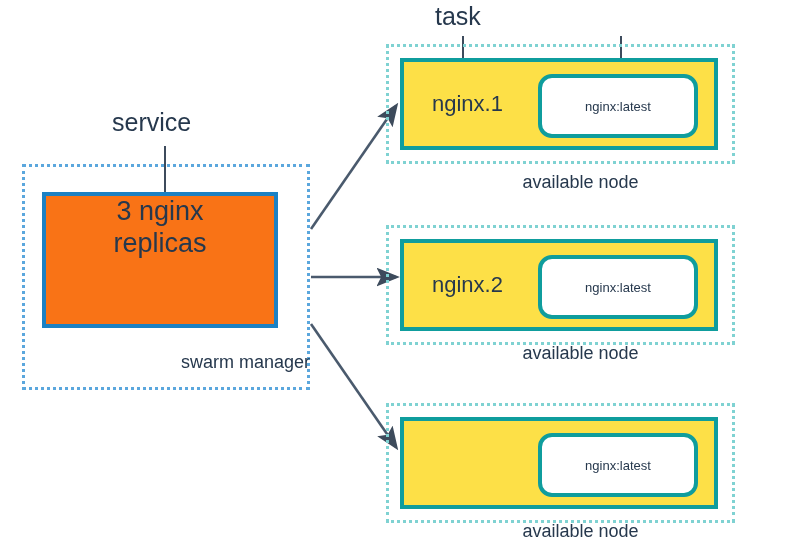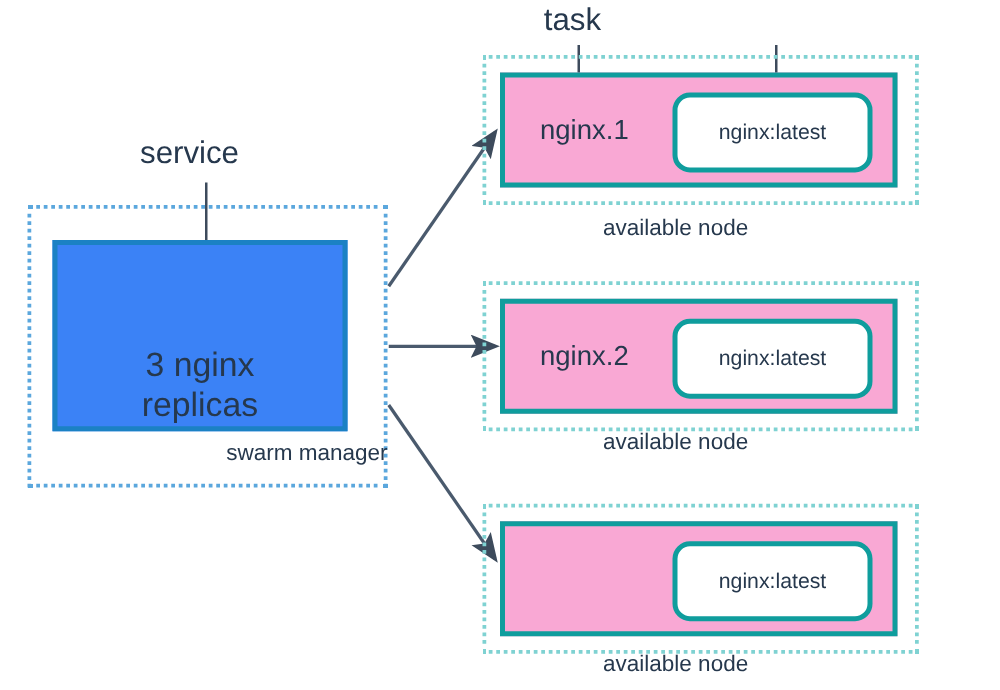--- a/index.html
+++ b/index.html
@@ -49,26 +49,26 @@
     width: 288px;
     height: 226px;
     border: 3px dotted #5ba7dd;
     box-sizing: border-box;
   }
   #service-box {
     position: absolute;
     left: 42px;
     top: 192px;
     width: 236px;
-    height: 153px;
-    background: #3b82f6;
+    height: 136px;
+    background: #f97316;
     border: 4px solid #1b81c4;
     box-sizing: border-box;
     display: flex;
-    align-items: flex-end;
+    align-items: flex-start;
     justify-content: center;
   }
   #service-box-text {
     color: #26384d;
     font-size: 27px;
     line-height: 1.18;
     text-align: center;
     white-space: pre-line;
   }
   #swarm-caption {
@@ -88,21 +88,21 @@
     width: 349px;
     height: 120px;
     border: 3px dotted #7fd2d2;
     box-sizing: border-box;
   }
   .node-box {
     position: absolute;
     left: 400px;
     width: 318px;
     height: 92px;
-    background: #f9a8d4;
+    background: #fde047;
     border: 4px solid #0f9d9d;
     box-sizing: border-box;
     display: flex;
     align-items: center;
   }
   .task-label {
     color: #26384d;
     font-size: 22px;
     margin-left: 28px;
     white-space: nowrap;
@@ -116,26 +116,26 @@
     background: #ffffff;
     border: 4px solid #0f9d9d;
     border-radius: 14px;
     box-sizing: border-box;
     display: flex;
     align-items: center;
     justify-content: center;
   }
   .container-label {
     color: #26384d;
-    font-size: 17px;
+    font-size: 13px;
     white-space: nowrap;
   }
   .node-caption {
     position: absolute;
-    left: 366px;
+    left: 406px;
     width: 349px;
     text-align: center;
     color: #26384d;
     font-size: 18px;
   }
 
   
   #node-group-1 { top: 44px; }
   #node-box-1   { top: 58px; }
   #node-caption-1 { top: 172px; }

